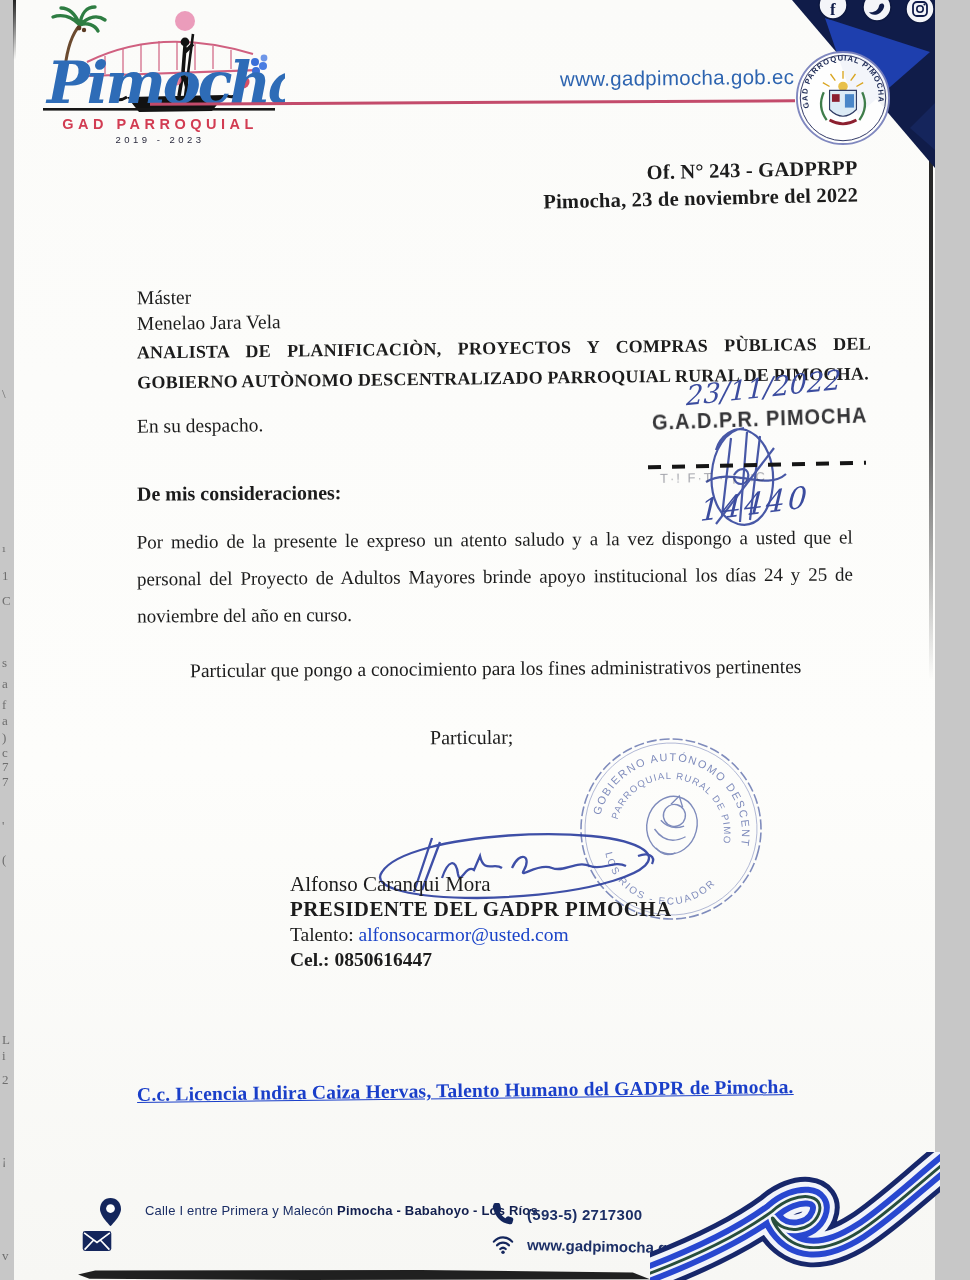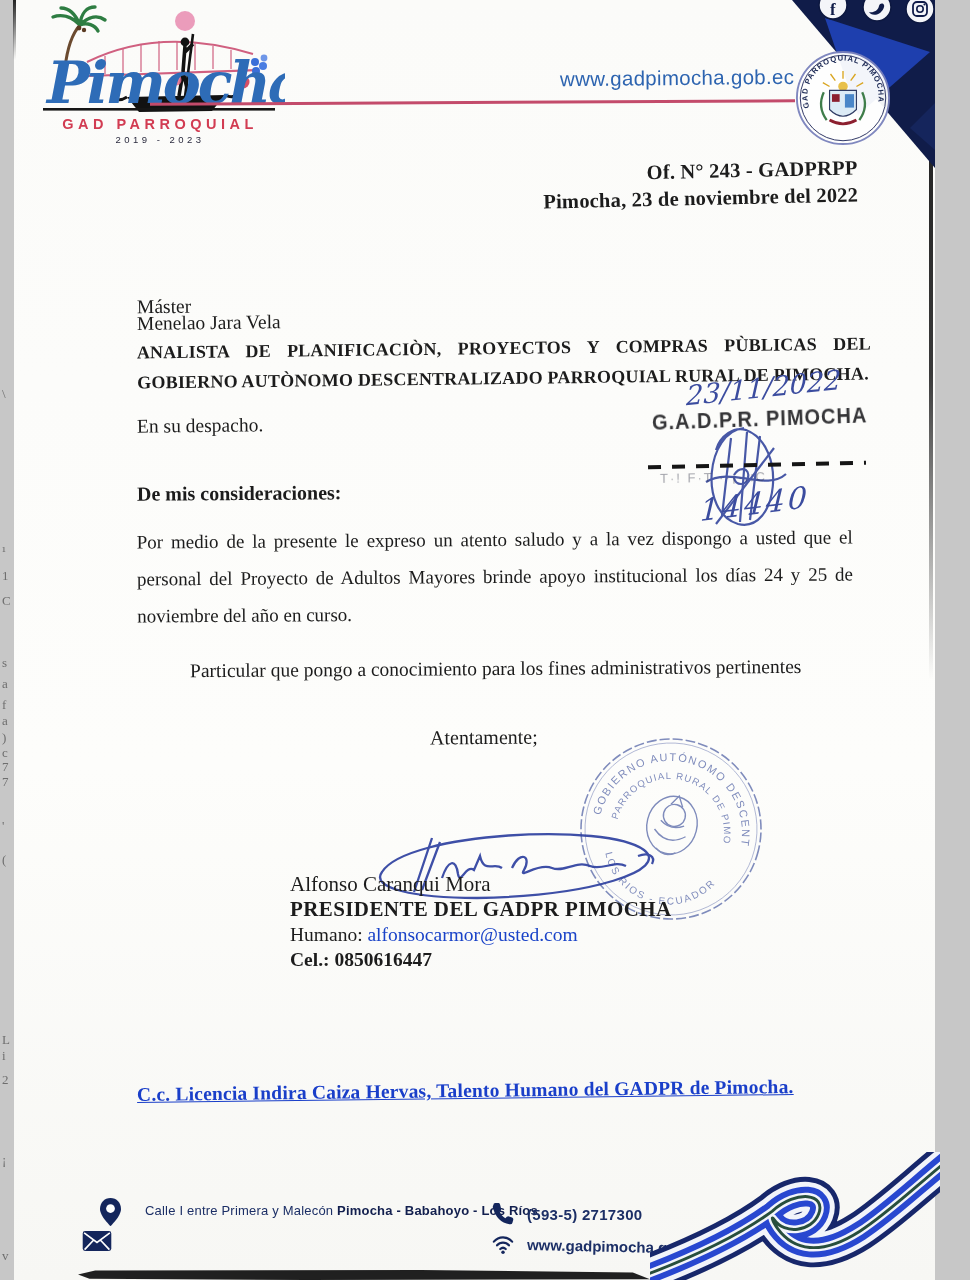--- a/index.html
+++ b/index.html
@@ -143,21 +143,21 @@
   <rect x="52" y="46" width="9.5" height="14" fill="#4a86c8"></rect>
   <path d="M30 44 Q23 59 33 73 M70 44 Q77 59 67 73" stroke="#3f7d4a" stroke-width="2.4" fill="none"></path>
   <path d="M36 73 Q50 81 64 73" stroke="#8c1f2f" stroke-width="3" fill="none"></path>
 </svg>
 
 <div class="abs serif ref-block">
   <div>Of. N° 243 - GADPRPP</div>
   <div>Pimocha, 23 de noviembre del 2022</div>
 </div>
 
-<div class="abs serif addr" style="top:294px">Máster</div>
+<div class="abs serif addr" style="top:285px">Máster</div>
 <div class="abs serif addr" style="top:310px">Menelao Jara Vela</div>
 <div class="abs serif addr-title">ANALISTA DE PLANIFICACIÒN, PROYECTOS Y COMPRAS PÙBLICAS DEL GOBIERNO AUTÒNOMO DESCENTRALIZADO PARROQUIAL RURAL DE PIMOCHA.</div>
 <div class="abs serif addr" style="top:413px">En su despacho.</div>
 
 <div class="abs hand" style="left:686px;top:372px;font-size:27px;transform:rotate(-6deg) skewX(-8deg)">23/11/2022</div>
 <div class="abs stamp-entity" style="left:652px;top:408px">G.A.D.P.R. PIMOCHA</div>
 <svg class="abs" style="left:686px;top:420px;width:118px;height:122px" viewBox="0 0 118 122">
   <g stroke="#35479e" stroke-width="2.2" fill="none" opacity=".9">
     <path d="M58 8 C20 12 12 92 52 104 C92 114 102 26 60 10 C48 6 34 16 30 30"></path>
     <path d="M45 18 L36 96 M61 12 L54 102 M74 16 L64 100"></path>
@@ -166,21 +166,21 @@
     <path d="M30 104 L88 28"></path>
   </g>
 </svg>
 <div class="abs dashline" style="left:648px;top:463px;width:218px"></div>
 <div class="abs faintline" style="left:660px;top:470px">T·! F·T ··¡·.:C</div>
 <div class="abs hand" style="left:700px;top:486px;font-size:30px;transform:rotate(-7deg) skewX(-10deg);letter-spacing:3px">14440</div>
 
 <div class="abs serif" style="left:137px;top:482px;font-size:20px;font-weight:bold;transform:rotate(-.4deg)">De mis consideraciones:</div>
 <div class="abs serif body-par">Por medio de la presente le expreso un atento saludo y a la vez dispongo a usted que el personal del Proyecto de Adultos Mayores brinde apoyo institucional los días 24 y 25 de noviembre del año en curso.</div>
 <div class="abs serif" style="left:190px;top:658px;font-size:19.5px;transform:rotate(-.4deg)">Particular que pongo a conocimiento para los fines administrativos pertinentes</div>
-<div class="abs serif" style="left:430px;top:726px;font-size:20px;transform:rotate(-.4deg)">Atentamente;</div>
+<div class="abs serif" style="left:430px;top:726px;font-size:20px;transform:rotate(-.4deg)">Particular;</div>
 
 <svg class="abs" style="left:575px;top:733px;width:192px;height:192px;transform:rotate(14deg);opacity:.78" viewBox="0 0 192 192">
   <circle cx="96" cy="96" r="90" fill="none" stroke="#5d6dab" stroke-width="1.6" stroke-dasharray="10 3"></circle>
   <circle cx="96" cy="96" r="86" fill="none" stroke="#5d6dab" stroke-width=".8" opacity=".7"></circle>
   <defs>
     <path id="stArc1" d="M 24 100 A 72 72 0 1 1 168 100" fill="none"></path>
     <path id="stArc2" d="M 42 100 A 54 54 0 1 1 150 100" fill="none"></path>
     <path id="stArc3" d="M 32 108 A 64 64 0 0 0 160 108" fill="none"></path>
   </defs>
   <text font-size="11" fill="#5d6dab" letter-spacing="1.6" font-family="Liberation Sans,sans-serif">
@@ -205,21 +205,21 @@
     <path d="M30 56 C55 16 255 6 292 34 C318 54 240 80 125 82 C62 82 18 72 30 56 Z"></path>
     <path d="M62 76 L80 22 M70 74 L88 26"></path>
     <path d="M90 62 C96 44 104 42 106 58 C108 70 114 48 122 54 L128 40 C132 58 142 46 150 52"></path>
     <path d="M160 52 C168 34 180 40 172 54 C166 64 186 46 200 52 C212 57 224 44 238 50 C250 55 262 44 274 50"></path>
     <path d="M286 40 C296 36 304 40 300 48"></path>
   </g>
 </svg>
 <div class="abs serif sig-col" style="top:872px;font-size:21px">Alfonso Caranqui Mora</div>
 <div class="abs serif sig-col" style="top:897px;font-size:21px;font-weight:bold;letter-spacing:.4px">PRESIDENTE DEL GADPR PIMOCHA</div>
 <div class="abs serif sig-col" style="top:924px;font-size:19.5px">
-  <span>Humano:</span>
+  <span>Talento:</span>
   <a class="mail">alfonsocarmor@usted.com</a>
 </div>
 <div class="abs serif sig-col" style="top:949px;font-size:19.5px;font-weight:600">
   <span>Cel.:</span>
   <span>0850616447</span>
 </div>
 
 <div class="abs serif cc">C.c. Licencia Indira Caiza Hervas, Talento Humano del GADPR de Pimocha.</div>
 
 <svg class="abs" style="left:100px;top:1198px;width:21px;height:28px" viewBox="0 0 24 32">

